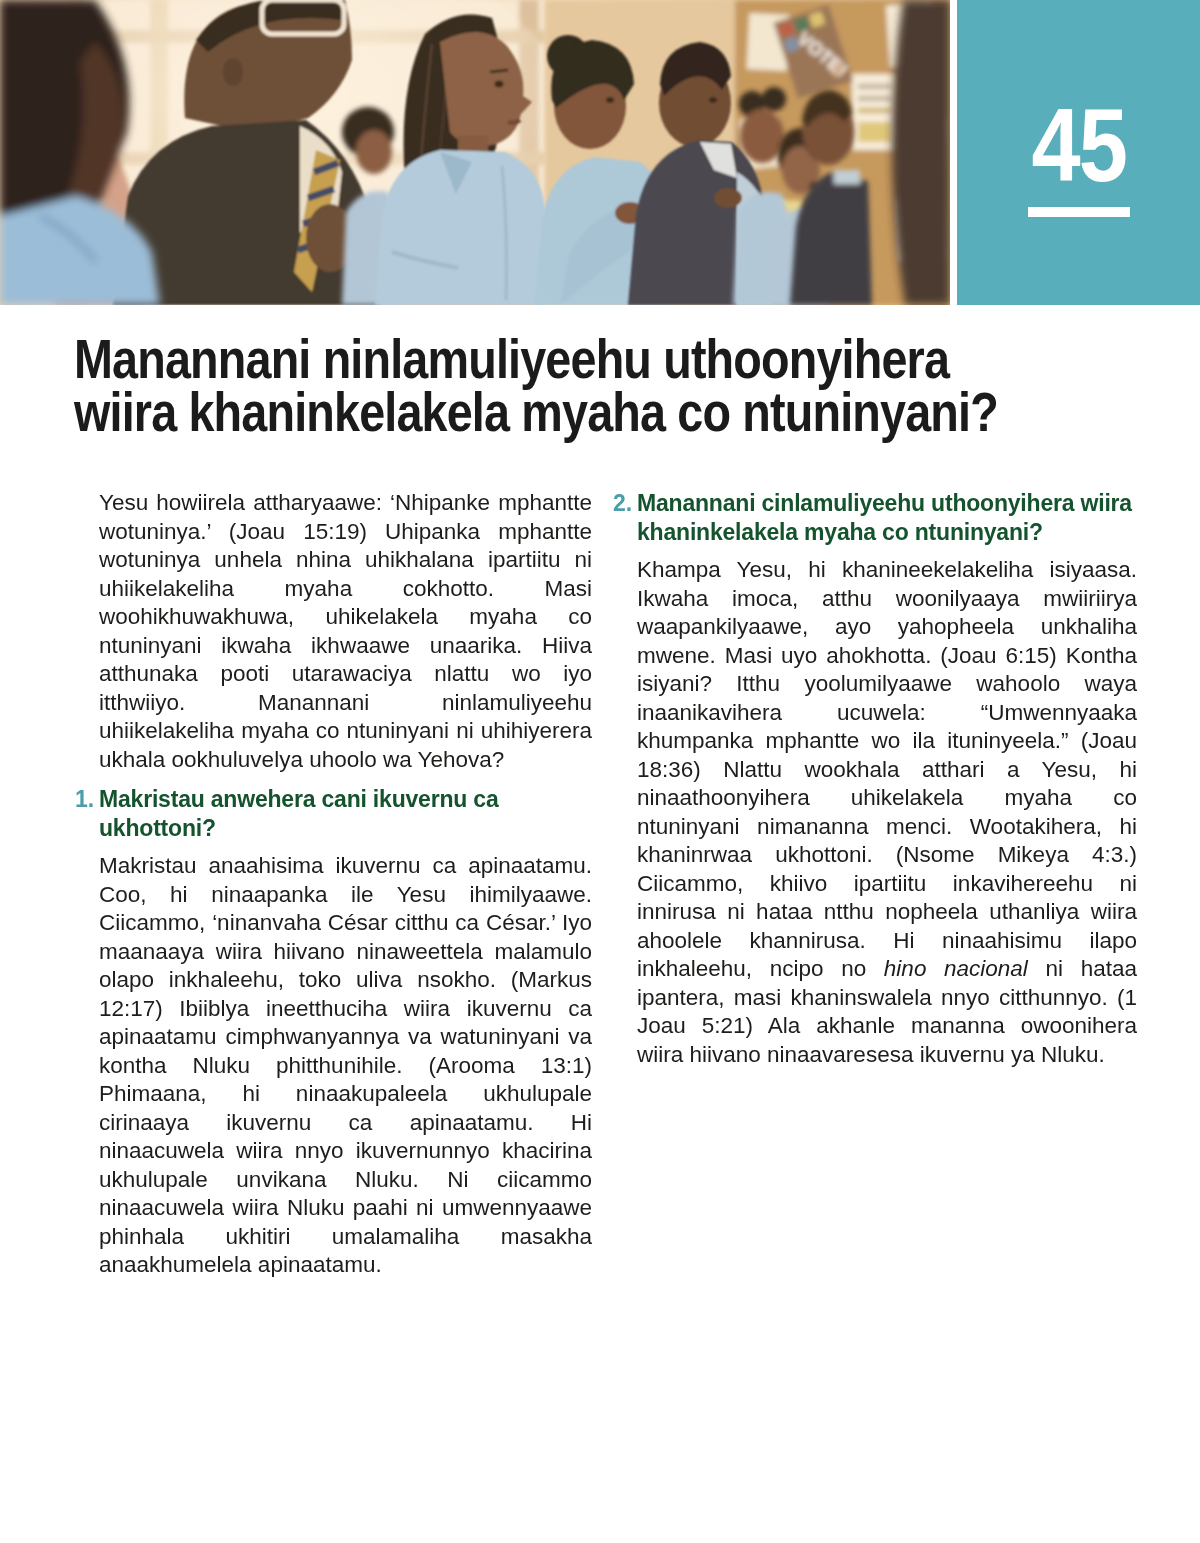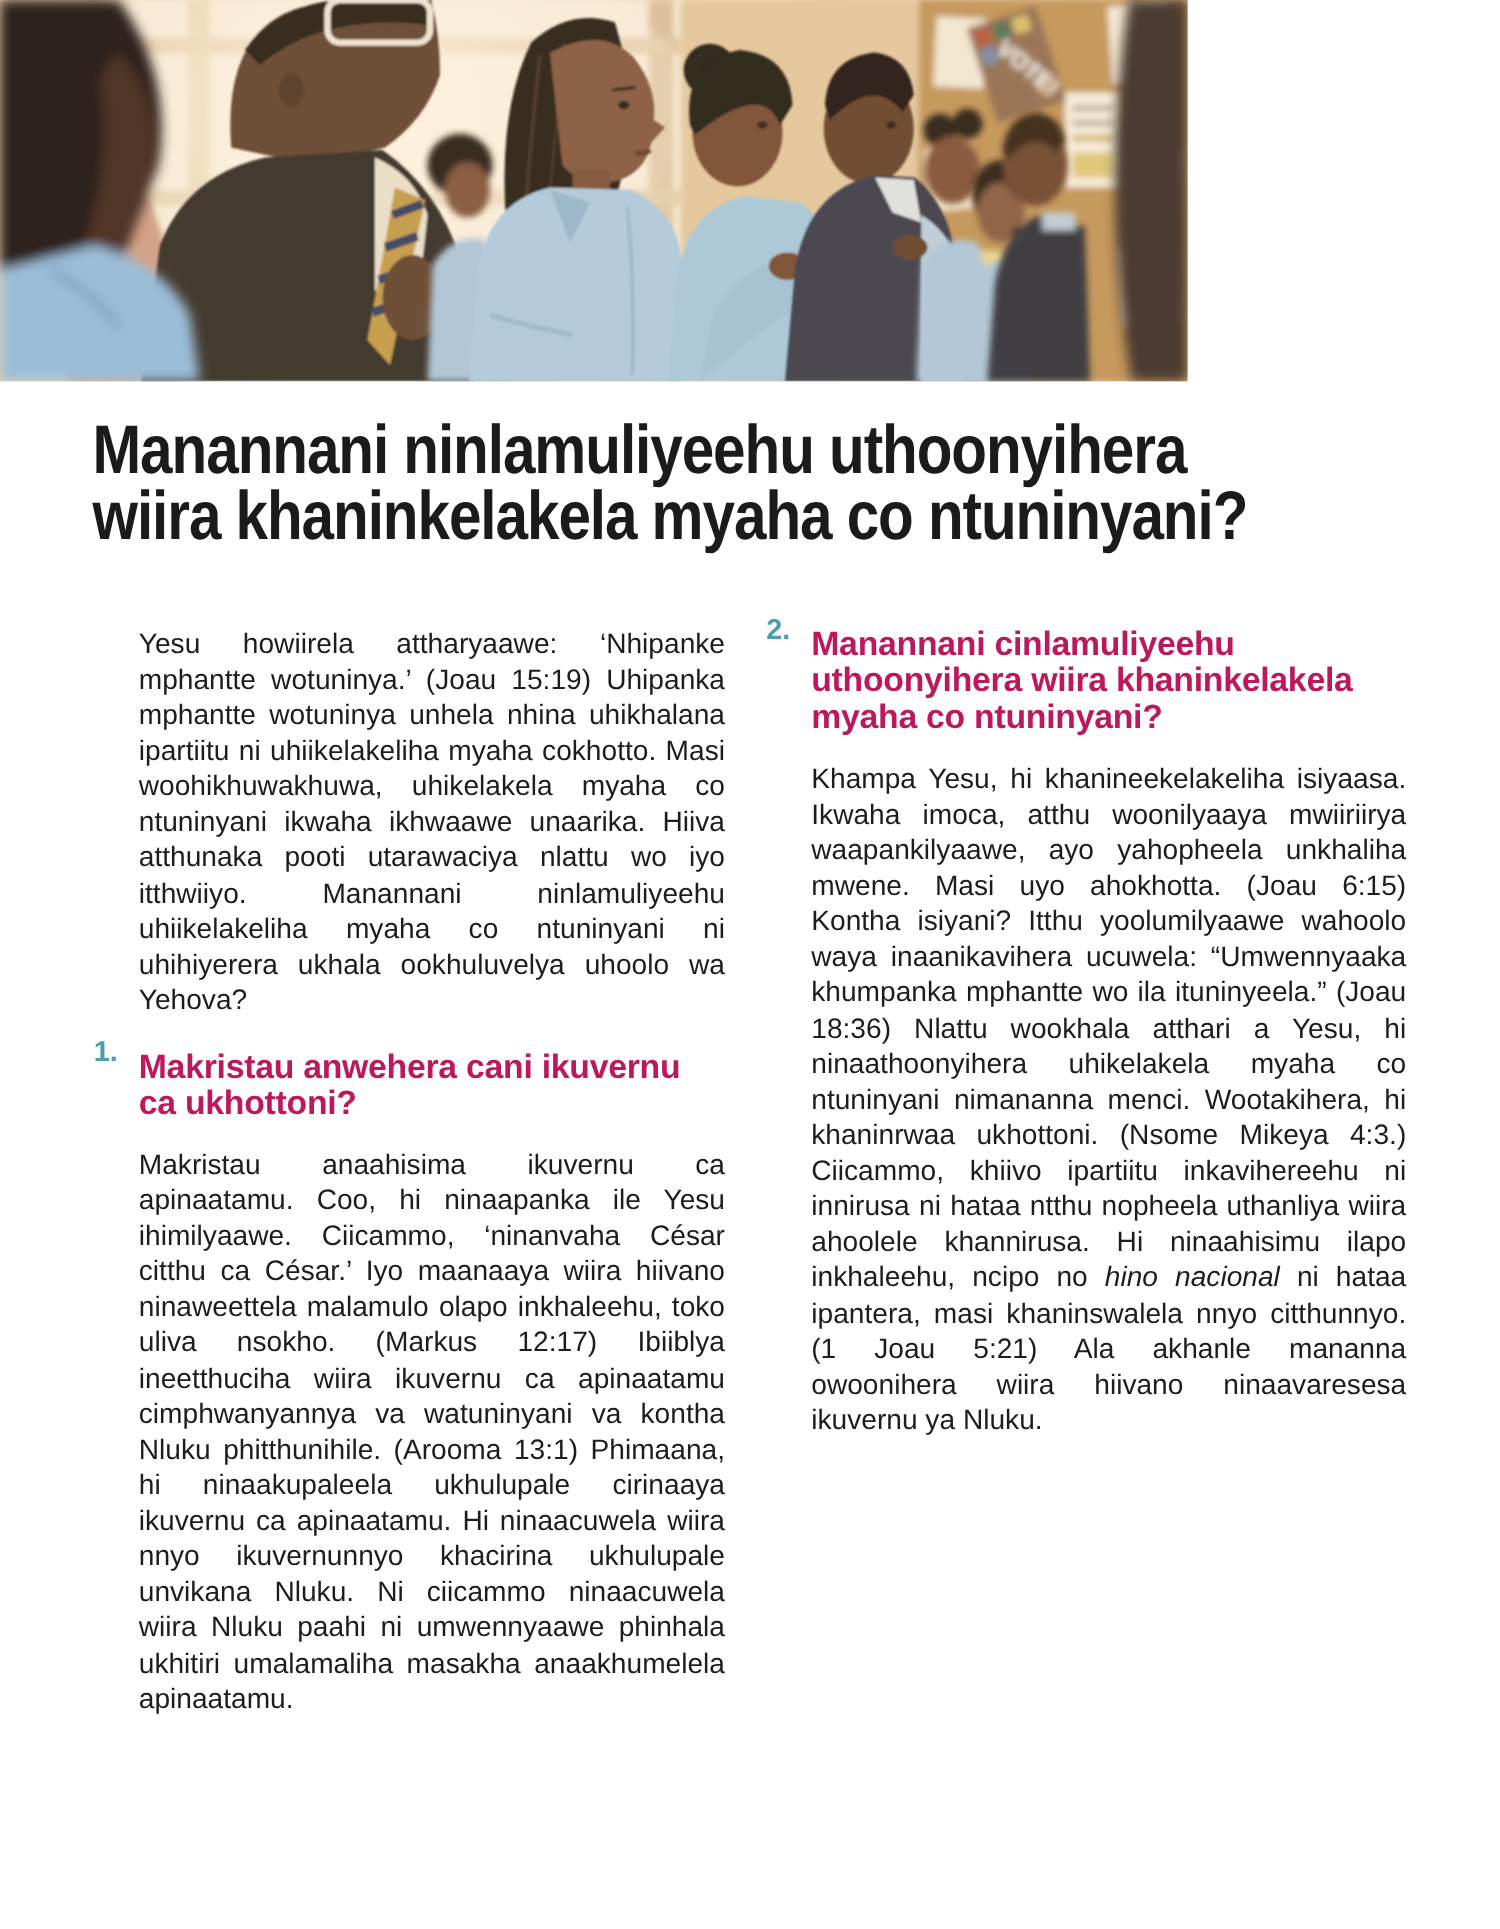--- a/index.html
+++ b/index.html
@@ -24,27 +24,27 @@
   .title{position:absolute;left:74px;top:333px;margin:0;font-weight:bold;color:#1b1b1b;}
   .title-line{
     display:block;font-size:55px;line-height:53px;letter-spacing:-1px;white-space:nowrap;
     transform:scaleX(0.85);transform-origin:0 50%;
   }
   
   .columns{position:absolute;left:75px;top:489px;width:1062px;display:flex;gap:21px;align-items:flex-start;}
   .col-left{width:517px;flex:none;}
   .col-right{width:524px;flex:none;}
   .intro,.q-body{
-    margin:12px;padding-left:24px;font-size:22.5px;line-height:28.5px;
+    margin:0;padding-left:24px;font-size:22.5px;line-height:28.5px;
     text-align:justify;color:#1d1d1b;
   }
   .q-head{display:flex;align-items:flex-start;}
   .col-left .q-head{margin-top:11px;}
   .q-num{flex:none;width:24px;font-weight:bold;font-size:23px;line-height:29px;color:#4b9daa;}
-  .q-title{margin:12px;font-weight:bold;font-size:27px;line-height:29px;color:#be185d;letter-spacing:-0.2px;}
+  .q-title{margin:0;font-weight:bold;font-size:23px;line-height:29px;color:#14532d;letter-spacing:-0.2px;}
   .q-body{margin-top:9px;}
   .run-normal{font-weight:normal;font-style:normal;}
   .run-bold{font-weight:normal;}
   .run-italic{font-style:italic;}
 </style>
 </head>
 <body>
 
 <div class="page">
 
@@ -205,20 +205,24 @@
 
       <g filter="url(#b4)">
         <path d="M0,0 L95,0 Q138,60 127,132 L96,212 L0,232 Z" fill="#2e211a"></path>
         <path d="M95,42 Q132,82 121,142 L95,206 L60,216 Q92,140 80,62 Z" fill="#55382a" opacity="0.9"></path>
         <path d="M0,305 L0,216 L76,196 Q132,212 152,252 L160,305 Z" fill="#9bbdd8"></path>
         <path d="M40,216 Q72,232 96,262" stroke="#7fa3c2" stroke-width="6" fill="none"></path>
       </g>
     </svg>
   </div>
 
+  <div class="chapter-box">
+    <div class="chapter-num">45</div>
+    <div class="chapter-rule"></div>
+  </div>
 
   <h1 class="title">
     <span class="title-line">Manannani ninlamuliyeehu uthoonyihera</span>
     <span class="title-line">wiira khaninkelakela myaha co ntuninyani?</span>
   </h1>
 
   <div class="columns">
 
     <div class="col col-left">
       <p class="intro">Yesu howiirela attharyaawe: ‘Nhipanke mphantte wotuninya.’ (Joau 15:19) Uhipanka mphantte wotuninya unhela nhina uhikhalana ipartiitu ni uhiikelakeliha myaha cokhotto. Masi woohikhuwakhuwa, uhikelakela myaha co ntuninyani ikwaha ikhwaawe unaarika. Hiiva atthunaka pooti utarawaciya nlattu wo iyo itthwiiyo. Manannani ninlamuliyeehu uhiikelakeliha myaha co ntuninyani ni uhihiyerera ukhala ookhuluvelya uhoolo wa Yehova?</p>

